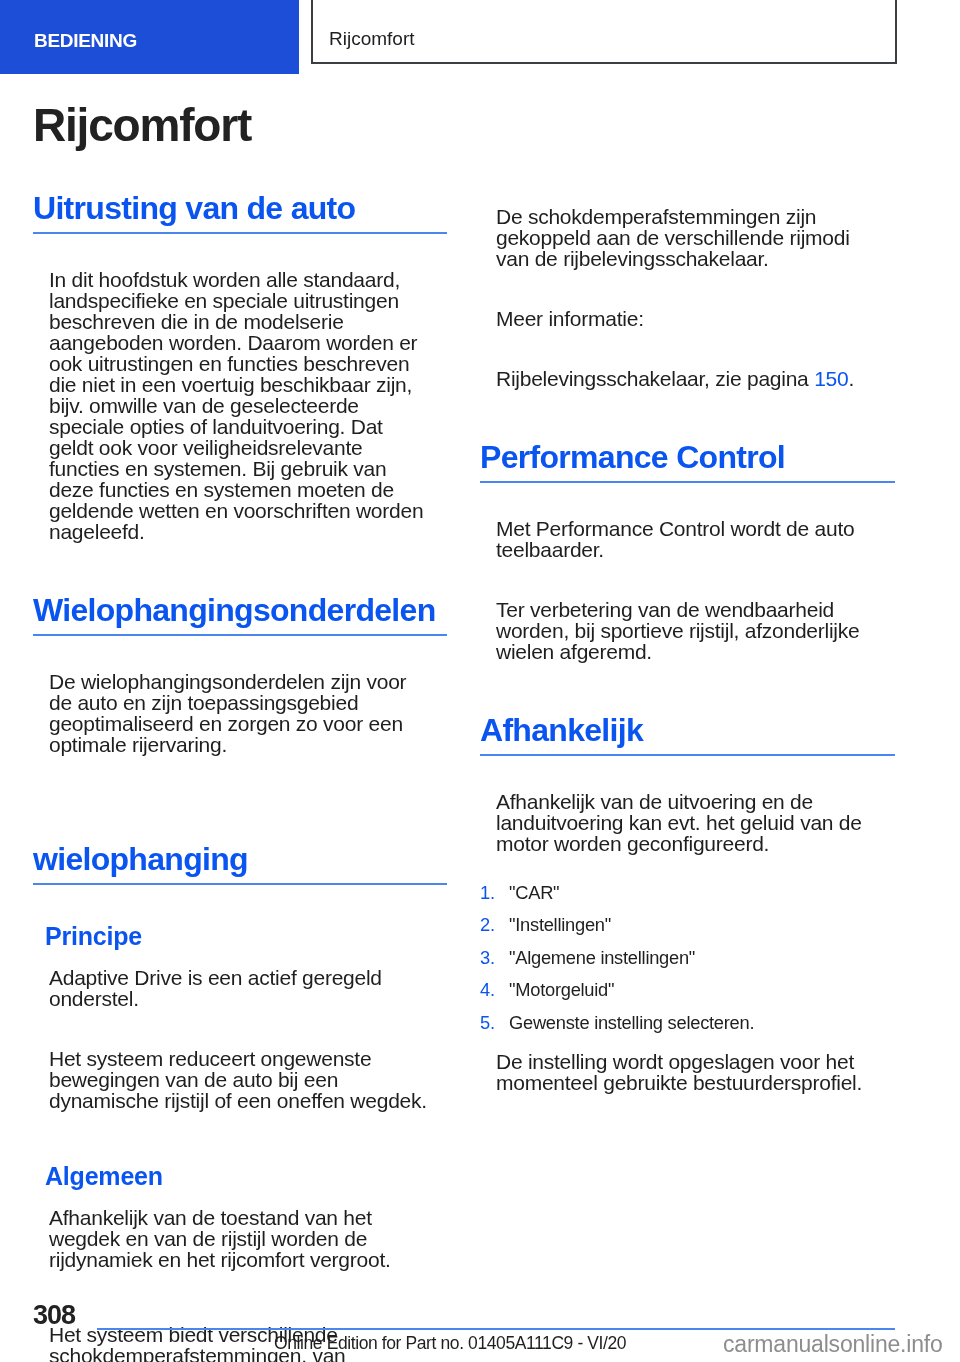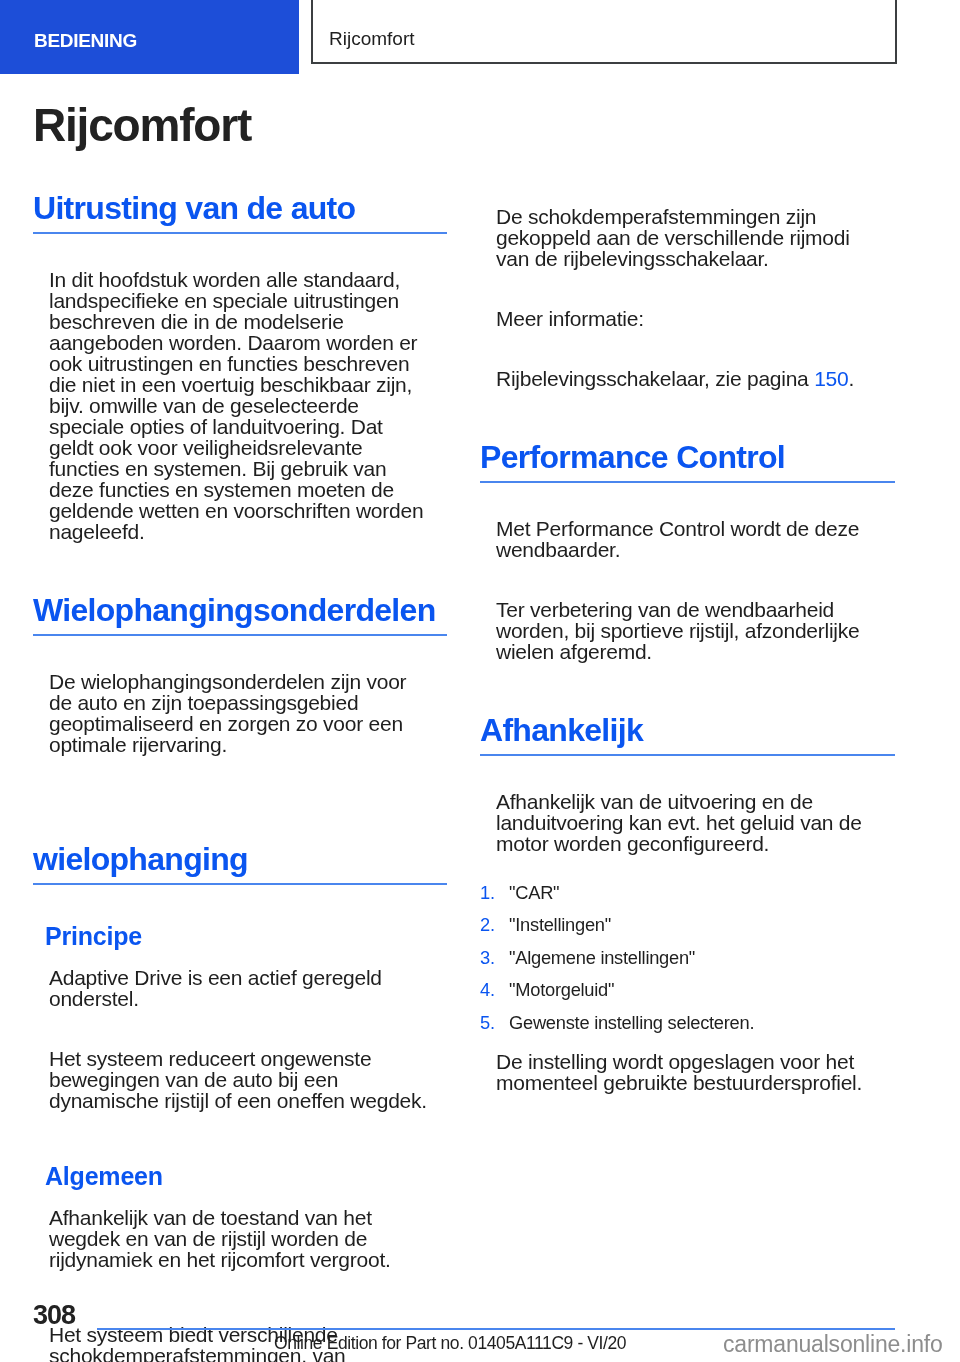--- a/index.html
+++ b/index.html
@@ -90,21 +90,21 @@
     <div class="gap-s"></div>
     <p>
       <span>Rijbelevingsschakelaar, zie pagina </span><span class="link">150</span><span>.</span>
     </p>
   </section>
 
   <div style="height:34px"></div>
   <section>
     <h2>Performance Control</h2>
     <div style="height:19px"></div>
-    <p>Met Performance Control wordt de deze wend­baarder.</p>
+    <p>Met Performance Control wordt de auto teel­baarder.</p>
     <div class="gap-s"></div>
     <p>Ter verbetering van de wendbaarheid worden, bij sportieve rijstijl, afzonderlijke wielen afgeremd.</p>
   </section>
 
   <div style="height:34px"></div>
   <section>
     <h2>Afhankelijk</h2>
     <div style="height:19px"></div>
     <p>Afhankelijk van de uitvoering en de landuitvoe­ring kan evt. het geluid van de motor worden ge­configureerd.</p>
     <div style="height:10px"></div>

